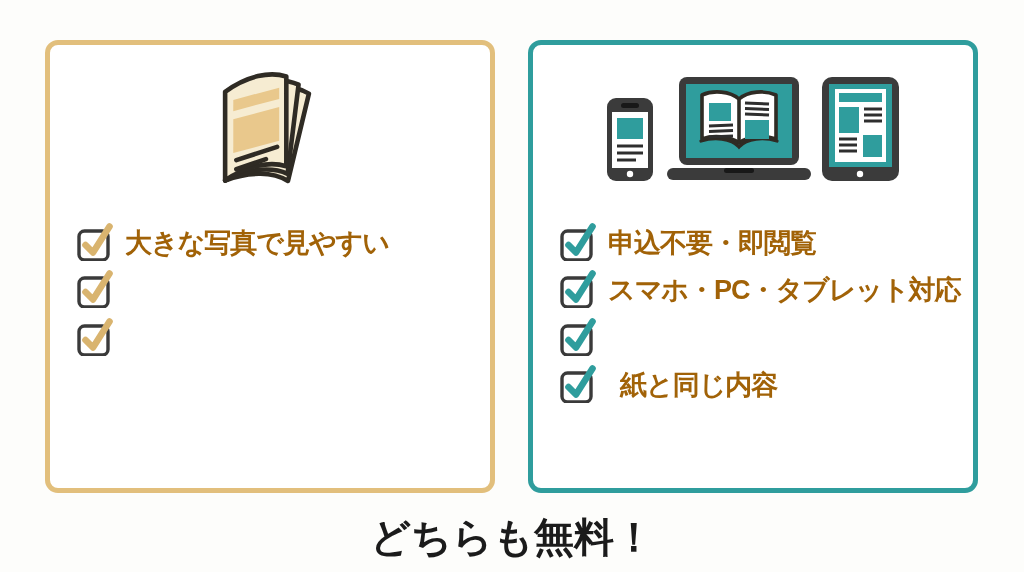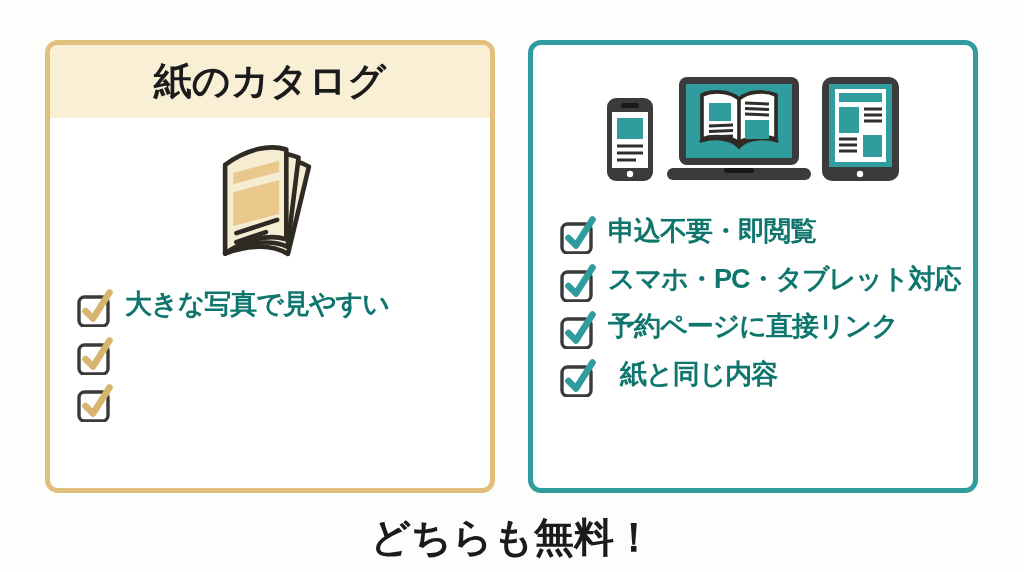--- a/index.html
+++ b/index.html
@@ -6,44 +6,41 @@
   body{width:1024px;height:572px;background:#fdfdfb;font-family:"Liberation Sans","DejaVu Sans",sans-serif;position:relative;overflow:hidden;}
   .card{position:absolute;top:40px;box-sizing:border-box;width:450px;height:453px;border-radius:13px;background:#fff;border-width:5px;border-style:solid;}
   .card-paper{left:45px;border-color:var(--paper-accent);}
   .card-digital{left:528px;border-color:var(--digital-accent);}
   .card-header{height:73px;display:flex;align-items:center;justify-content:center;border-radius:7px 7px 0 0;}
   .card-paper .card-header{background:var(--paper-header-bg);}
   .card-digital .card-header{background:var(--digital-header-bg);}
   .card-title{font-size:38px;font-weight:bold;color:#1b1b1b;letter-spacing:0;margin:0;white-space:nowrap;}
   .icon-area{height:168px;display:flex;align-items:center;justify-content:center;}
   .checklist{list-style:none;margin:0;padding:0 4px 0 26px;}
-  .checklist li{display:flex;align-items:flex-start;height:47.5px;font-size:27px;font-weight:bold;color:#0f766e;letter-spacing:-1px;white-space:nowrap;}
+  .checklist li{display:flex;align-items:flex-end;height:47.5px;font-size:27px;font-weight:bold;color:#a16207;letter-spacing:-1px;white-space:nowrap;}
   .checkbox{width:37px;height:41px;margin-right:12px;flex:0 0 auto;}
   .footer{position:absolute;top:515px;left:0;width:100%;text-align:center;font-size:40px;font-weight:bold;color:#1b1b1b;letter-spacing:0;line-height:1.1;}
   .cb-box{fill:#fff;stroke:#3a3a3a;stroke-width:3.4;}
   .cb-check-paper{fill:none;stroke:var(--paper-check);stroke-width:6.6;stroke-linecap:round;stroke-linejoin:round;}
   .cb-check-digital{fill:none;stroke:var(--digital-accent);stroke-width:6.6;stroke-linecap:round;stroke-linejoin:round;}
   .pg{fill:var(--paper-page);stroke:var(--ink);stroke-width:4.5;stroke-linejoin:round;}
   .pg-content{fill:var(--paper-content);}
   .pg-line{stroke:var(--ink);stroke-width:4.5;stroke-linecap:round;}
   .dev-dark{fill:var(--device-dark);}
   .dev-teal{fill:var(--digital-accent);}
   .dev-line{stroke:#2e2e2e;stroke-width:3;}
   .book{fill:#fff;stroke:var(--ink);stroke-width:3.6;stroke-linejoin:round;}
   .book-edge{fill:none;stroke:var(--ink);stroke-width:3.2;stroke-linecap:round;}
 </style>
 </head>
 <body style="background: rgb(253, 253, 251);">
 
 <div class="page">
 
   <section class="card card-paper">
-    <header class="card-header">
-      <h2 class="card-title" style="display: inline-block; white-space: nowrap;">紙のカタログ</h2>
-    </header>
     <div class="icon-area">
       <svg width="102" height="126" viewBox="0 0 100 123">
         <g transform="rotate(13.5 6 112)">
           <path class="pg" d="M6 25 C28 9 50 5 66 10 L66 98 C50 93 28 97 6 112 Z"></path>
         </g>
         <g transform="rotate(7 6 112)">
           <path class="pg" d="M6 25 C28 9 50 5 66 10 L66 98 C50 93 28 97 6 112 Z"></path>
         </g>
         <g>
           <path class="pg" d="M6 25 C28 9 50 5 66 10 L66 98 C50 93 28 97 6 112 Z"></path>
@@ -137,21 +134,20 @@
             <rect class="cb-box" x="3" y="11" width="29" height="29" rx="5.5"></rect>
             <path class="cb-check-digital" d="M9.5 25 L17 32.5 L33.5 6.5"></path>
           </svg>
         <span style="display: inline-block; white-space: nowrap;">スマホ・PC・タブレット対応</span>
       </li>
       <li>
         <svg class="checkbox" viewBox="0 0 37 41">
             <rect class="cb-box" x="3" y="11" width="29" height="29" rx="5.5"></rect>
             <path class="cb-check-digital" d="M9.5 25 L17 32.5 L33.5 6.5"></path>
           </svg>
-        <span style="display: inline-block; white-space: nowrap;">予約ページに直接リンク</span>
       </li>
       <li>
         <svg class="checkbox" viewBox="0 0 37 41">
             <rect class="cb-box" x="3" y="11" width="29" height="29" rx="5.5"></rect>
             <path class="cb-check-digital" d="M9.5 25 L17 32.5 L33.5 6.5"></path>
           </svg>
         <span style="display: inline-block; white-space: nowrap; margin-left: 12px;">紙と同じ内容</span>
       </li>
     </ul>
   </section>

